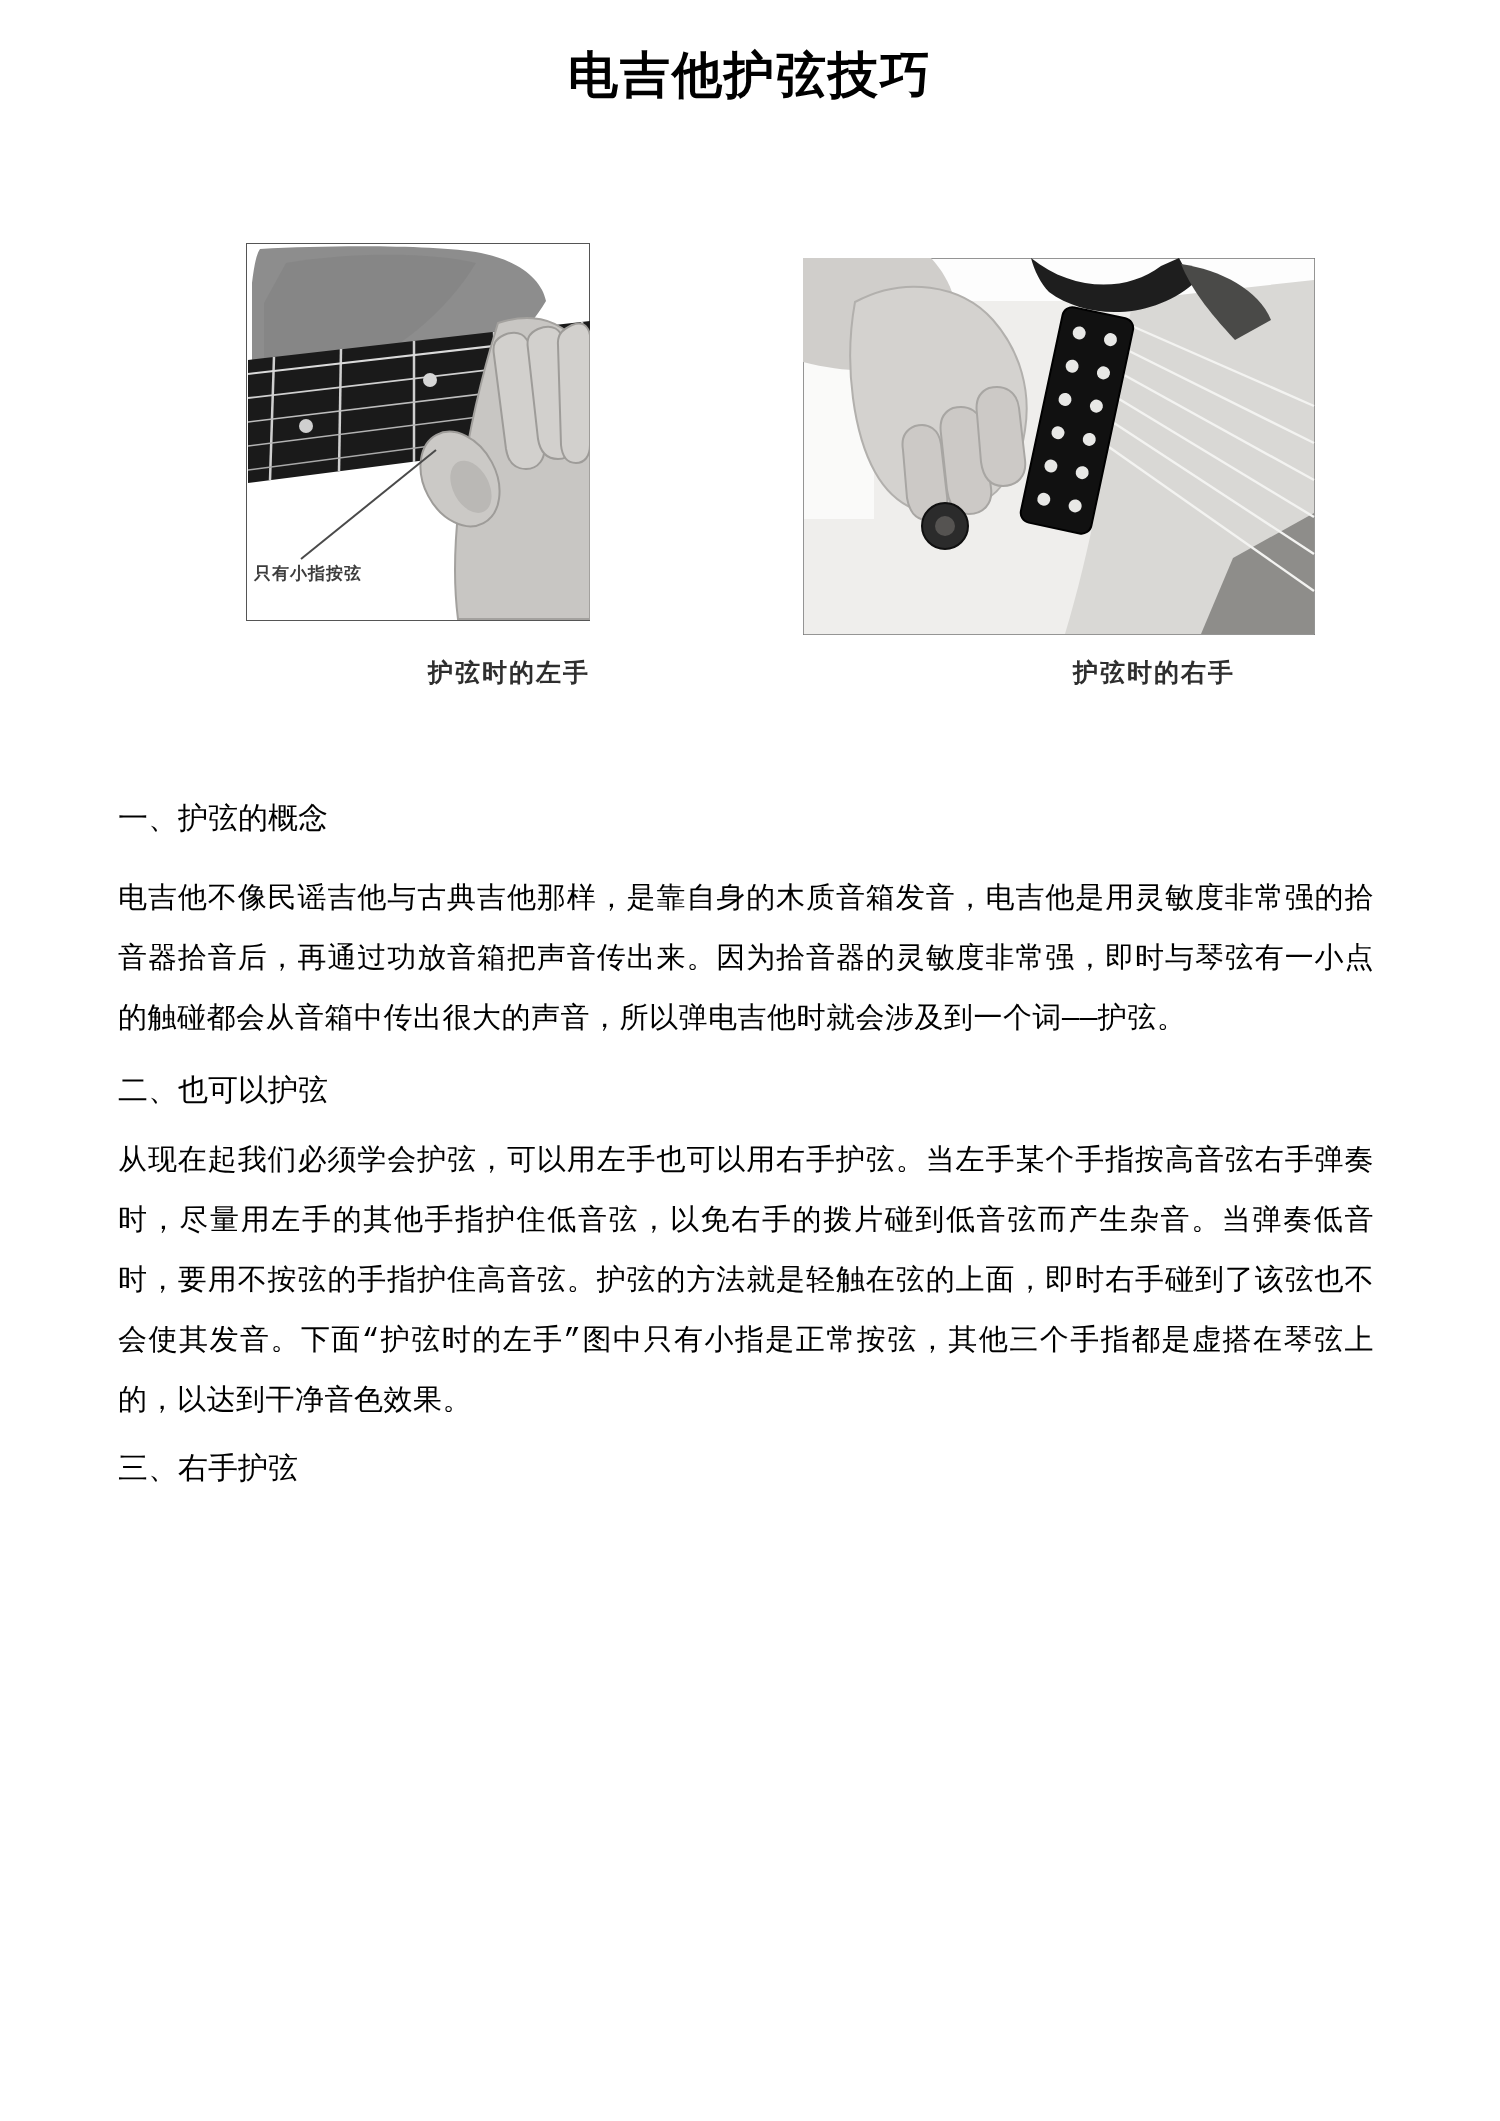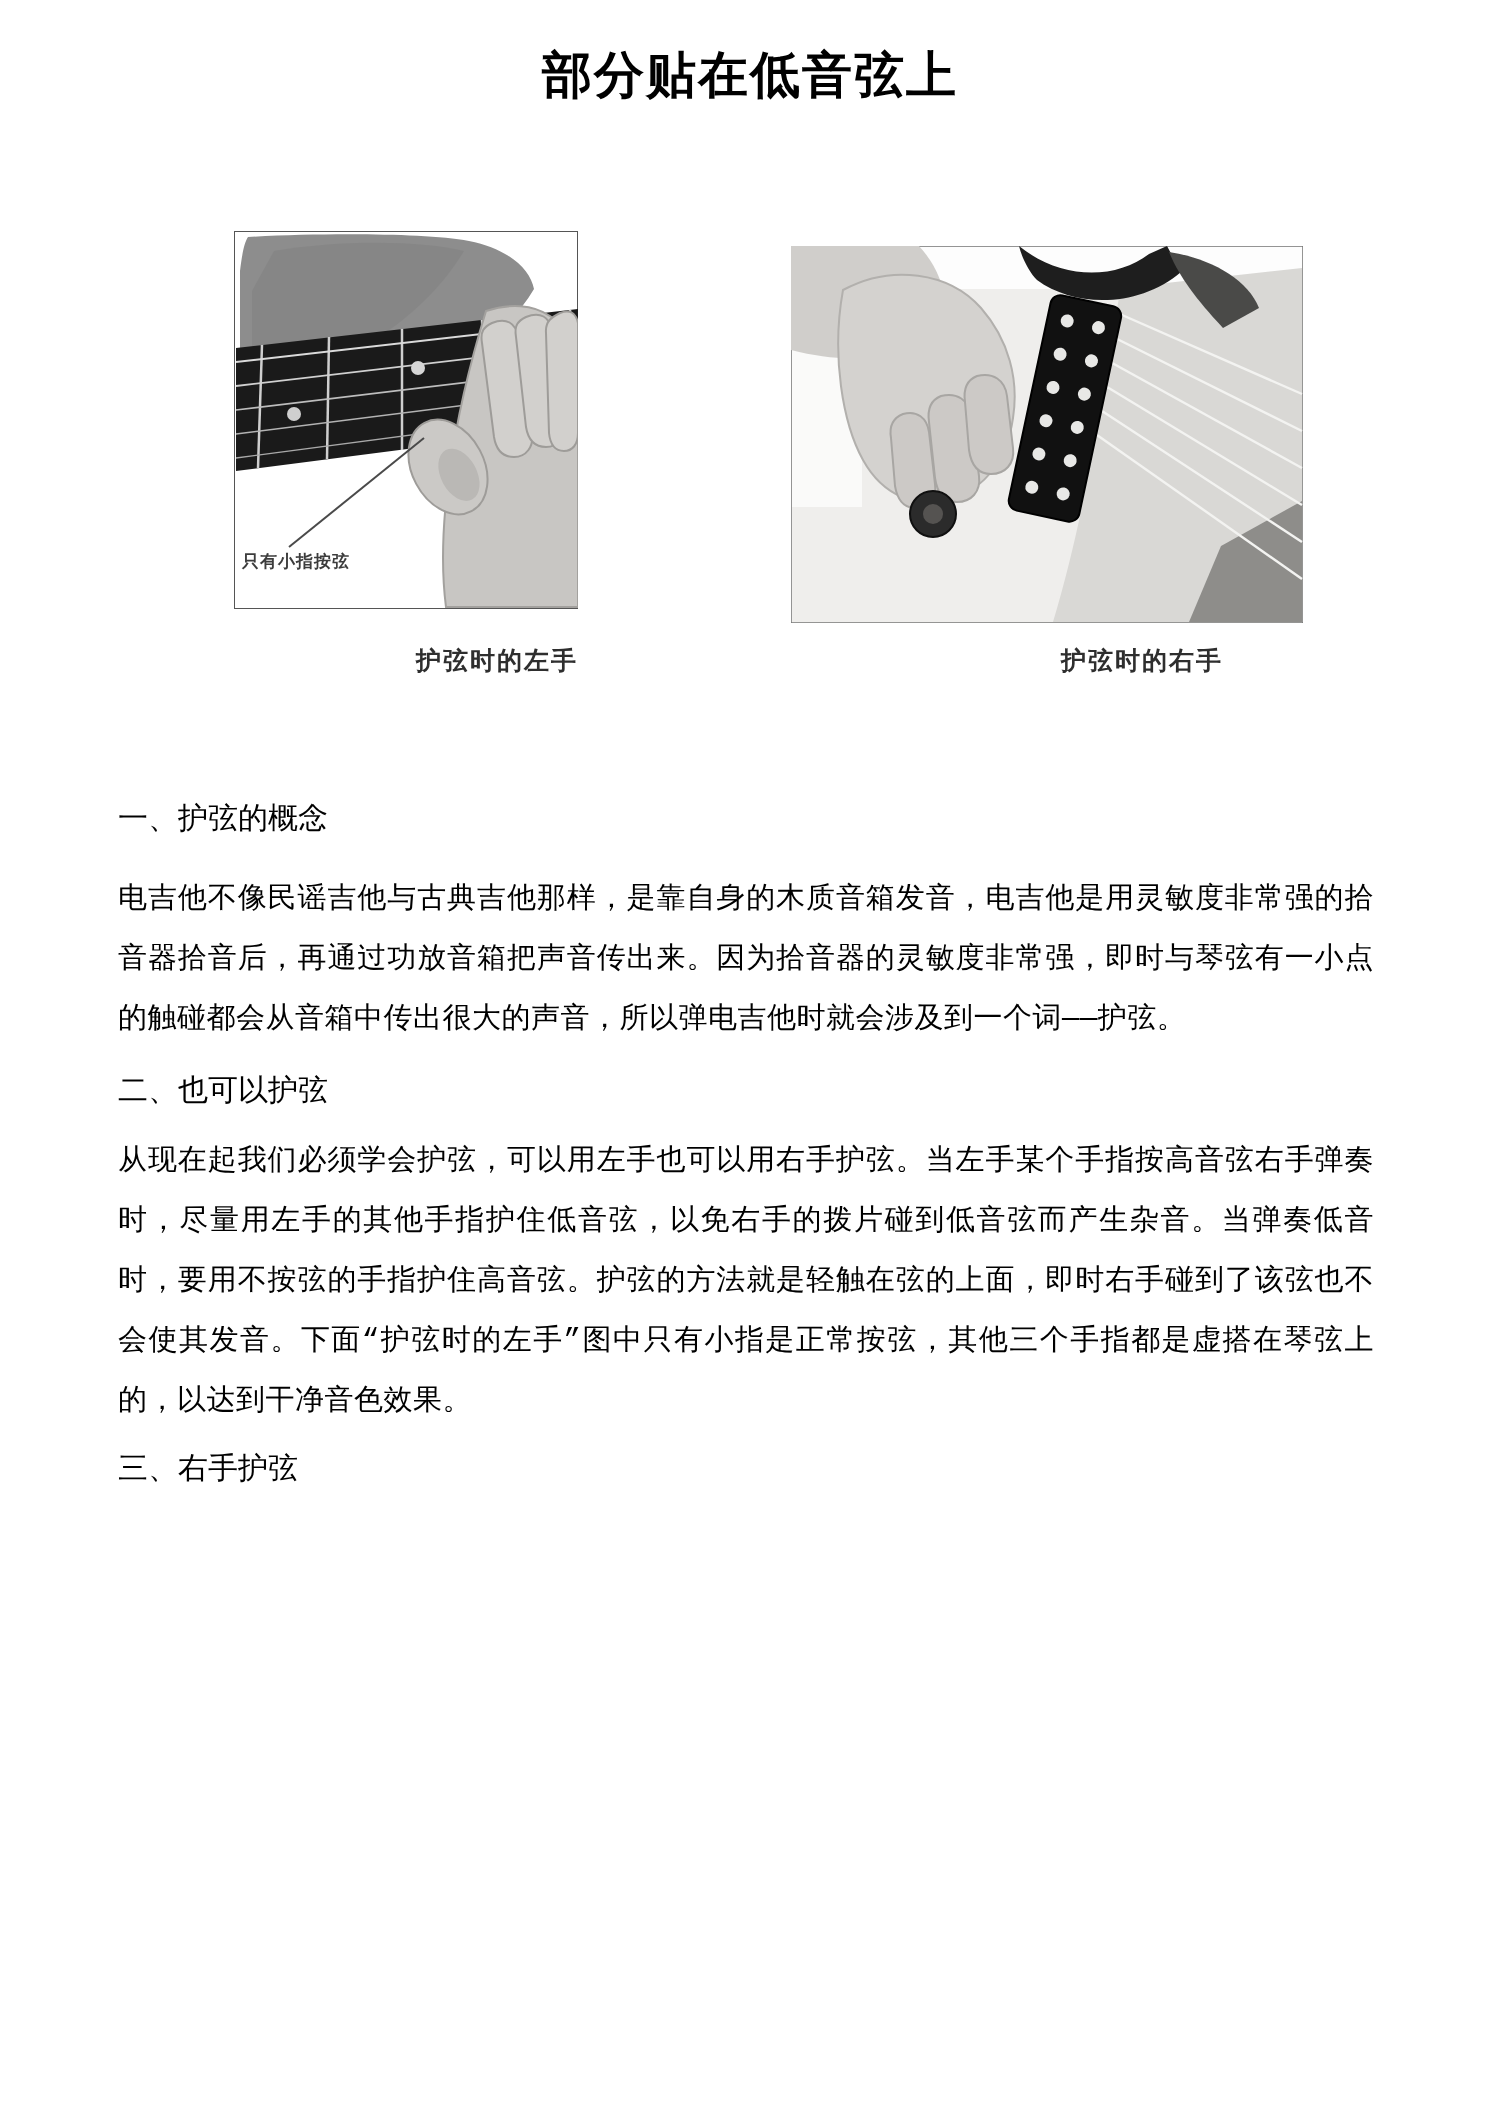--- a/index.html
+++ b/index.html
@@ -12,21 +12,21 @@
   }
   .page { position: relative; width: 1500px; height: 2121px; }
 
   .title {
     margin: 0; padding-top: 42px;
     text-align: center;
     font-size: 50px; font-weight: 900; letter-spacing: 2px;
     color: #000;
   }
 
-  figure { margin: 1px; padding: 0; position: absolute; }
+  figure { margin: 13px; padding: 0; position: absolute; }
   .fig-left  { left: 233px; top: 230px; width: 344px; }
   .fig-right { left: 790px; top: 245px; width: 432px; }
   .photo { display: block; line-height: 0; }
   .photo svg { display: block; }
   .fig-caption {
     display: block; text-align: right;
     font-size: 25px; font-weight: bold; letter-spacing: 2px;
     color: #2e2e2e;
   }
   .fig-left  .fig-caption { margin-top: 35px; }
@@ -53,21 +53,21 @@
   .annot-text {
     font-family: "Liberation Sans", sans-serif;
     font-size: 17px; font-weight: bold; fill: #3c3c3c; letter-spacing: 1px;
   }
 </style>
 </head>
 <body>
 
 <div class="page">
 
-  <h1 class="title">部分贴在低音弦上</h1>
+  <h1 class="title">电吉他护弦技巧</h1>
 
   <figure class="fig-left">
     <div class="photo">
       <svg width="344" height="378" viewBox="0 0 344 378" xmlns="http://www.w3.org/2000/svg">
         <rect x="0" y="0" width="344" height="378" fill="#ffffff" stroke="#555" stroke-width="2"></rect>
 
         <path d="M14,6 C90,2 190,2 235,10 C275,18 296,38 300,58 C268,112 205,150 135,166 C85,178 35,188 6,192 L6,40 C8,24 10,12 14,6 Z" fill="#8d8d8d"></path>
         <path d="M40,20 C110,8 190,10 230,20 C200,70 150,110 90,135 C60,147 35,155 18,158 L18,60 Z" fill="#7f7f7f" opacity="0.5"></path>
 
         <polygon points="2,117 344,78 344,196 2,240" fill="#1a1a1a"></polygon>

